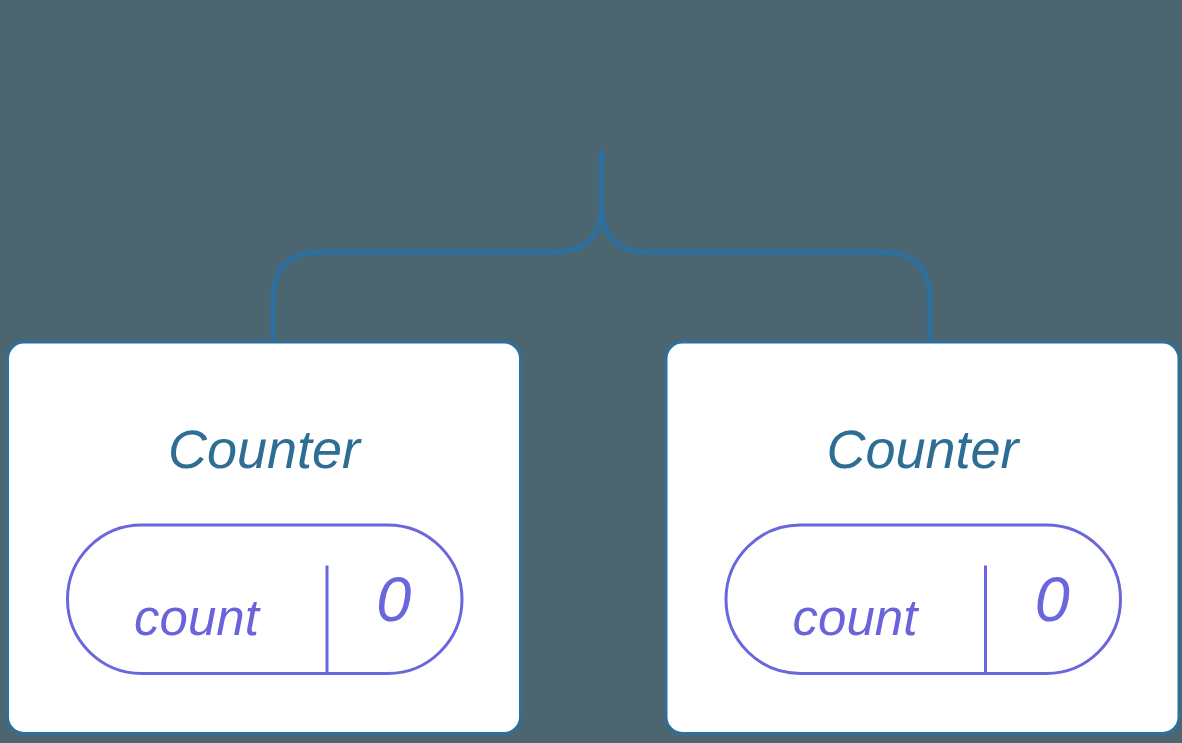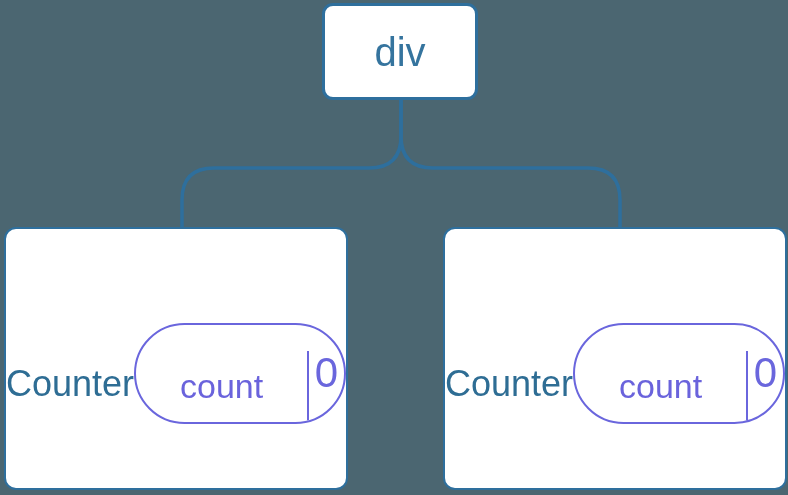--- a/index.html
+++ b/index.html
@@ -48,22 +48,23 @@
   .card {
     position: absolute;
     top: 227px;
     width: 344px;
     height: 263px;
     background: #FFFFFF;
     border: 2.5px solid #2E6F9D;
     border-radius: 12px;
     box-sizing: border-box;
     display: flex;
-    flex-direction: row;
+    flex-direction: column;
     align-items: center;
+    font-style: italic;
   }
   .card-left  { left: 4px; }
   .card-right { left: 443px; }
   .card-title {
     margin-top: 50px;
     font-size: 36px;
     font-weight: 500;
     line-height: 41px;
     color: #2E6D94;
   }
@@ -101,23 +102,20 @@
 </head>
 <body>
 
 <div class="stage">
 
   <svg class="connectors" width="788" height="495" viewBox="0 0 788 495" fill="none" xmlns="http://www.w3.org/2000/svg">
     <path d="M401 100 L401 136 Q401 168 369 168 L214 168 Q182 168 182 200 L182 228" stroke-width="3.5" fill="none" stroke="#2E6F9D"></path>
     <path d="M401 100 L401 136 Q401 168 433 168 L588 168 Q620 168 620 200 L620 228" stroke-width="3.5" fill="none" stroke="#2E6F9D"></path>
   </svg>
 
-  <div class="root-node">
-    <span class="label">div</span>
-  </div>
 
   <div class="card card-left">
     <div class="card-title">Counter</div>
     <div class="pill">
       <div class="pill-key">count</div>
       <div class="pill-value">0</div>
     </div>
   </div>
 
   <div class="card card-right">

